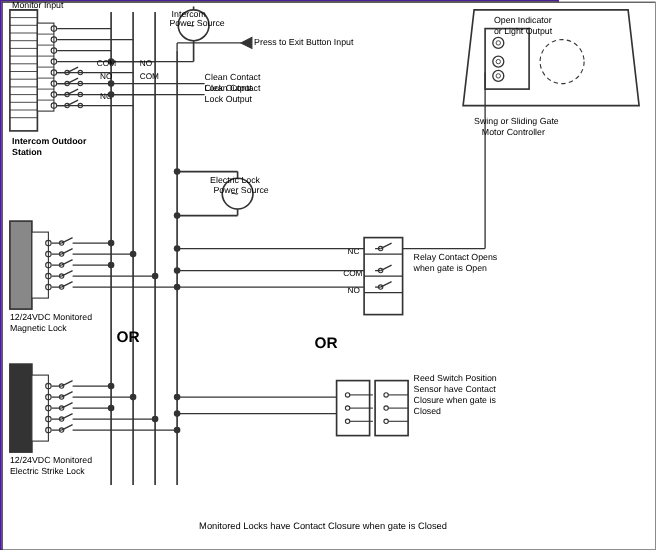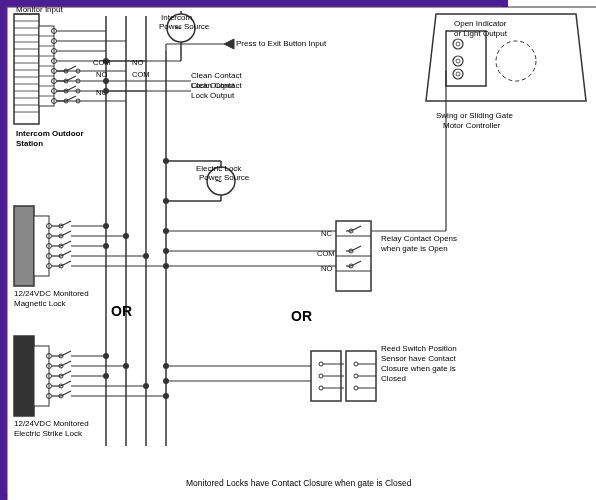--- a/index.html
+++ b/index.html
@@ -9,22 +9,22 @@
       background: #fff;
       font-family: Arial, sans-serif;
       font-size: 10px;
       overflow: hidden;
       position: relative;
     }
     .diagram-container {
       width: 508px;
       height: 500px;
       position: relative;
-      background: #a21caf;
-      border: 6px solid #4c1d95;
+      background: #737373;
+      border: 1px solid #4c1d95;
     }
     svg {
       position: absolute;
       top: 0; left: 0;
       width: 596px;
       height: 500px;
     }
   </style>
 </head>
 <body>

